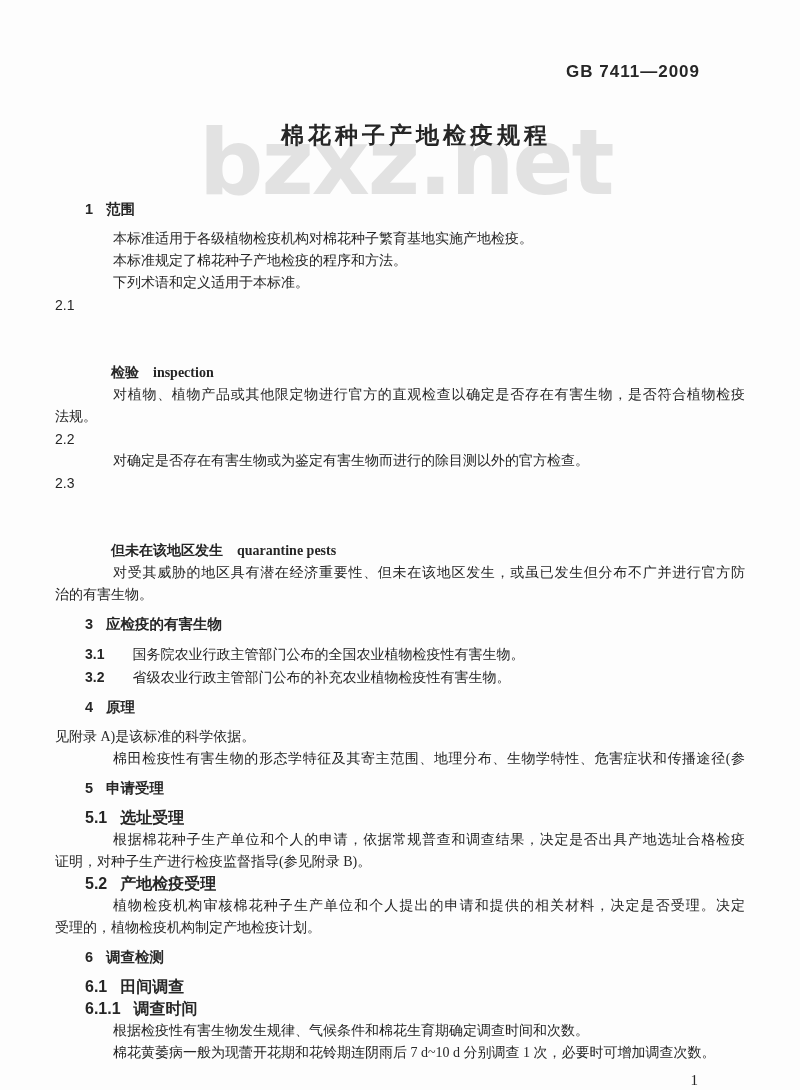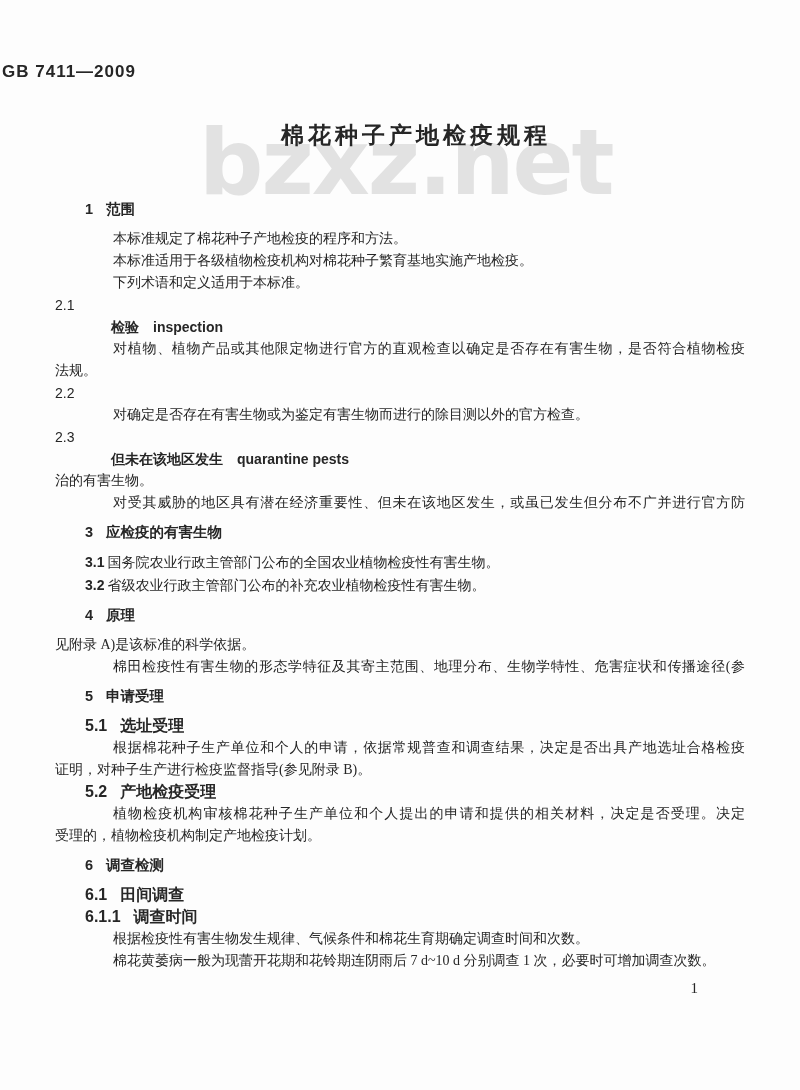--- a/index.html
+++ b/index.html
@@ -25,21 +25,21 @@
     font-size:90px;
     line-height:1;
     letter-spacing:-2px;
     color:var(--wm);
     z-index:0;
     user-select:none;
   }
   .inner{position:relative;z-index:1;}
   .std-no{
     padding:62px 100px 0 2px;
-    text-align:left;
+    text-align:right;
     font-family:"Liberation Sans","DejaVu Sans",sans-serif;
     font-weight:bold;
     font-size:17px;
     letter-spacing:1px;
   }
   .title{
     margin-top:38px;
     text-align:center;
     font-family:"Liberation Sans","DejaVu Sans",sans-serif;
     font-weight:bold;
@@ -67,32 +67,33 @@
     font-family:"Liberation Sans","DejaVu Sans",sans-serif;
     font-weight:bold;
     font-size:16px;
   }
   .h1 .num,.h2 .num{margin-right:13px;}
   
   .item{padding-left:30px;}
   .item .num{
     font-family:"Liberation Sans","DejaVu Sans",sans-serif;
     font-weight:bold;
-    margin-right:3px;
+    margin-right:28px;
   }
   
   .cnum{
     font-family:"Liberation Sans","DejaVu Sans",sans-serif;
     font-weight:normal;
   }
   
   .term{
     padding-left:56px;
-    font-family:Liberation Sans, sans-serif;
+    font-family:Liberation Serif, serif;
     font-weight:bold;
+    margin-top:46px;
   }
   .term .en{margin-left:14px;letter-spacing:0;}
   
   .bf{text-indent:58px;white-space:nowrap;}
   .bf.fill{white-space:normal;text-align:justify;text-align-last:justify;}
   .bc{white-space:nowrap;}
   .page-no{
     margin:8px 102px 0 0;
     text-align:right;
     font-size:15px;
@@ -101,33 +102,33 @@
 </head>
 <body>
 
 <div class="page">
   <div class="watermark">bzxz.net</div>
   <div class="inner">
     <div class="std-no">GB 7411—2009</div>
     <h1 class="title">棉花种子产地检疫规程</h1>
     <div class="doc">
         <div class="line h1"><span class="num">1</span><span class="t">范围</span></div>
+        <div class="line bf">本标准适用于各级植物检疫机构对棉花种子繁育基地实施产地检疫。</div>
         <div class="line bf">本标准规定了棉花种子产地检疫的程序和方法。</div>
-        <div class="line bf">本标准适用于各级植物检疫机构对棉花种子繁育基地实施产地检疫。</div>
         <div class="line bf">下列术语和定义适用于本标准。</div>
         <div class="line cnum">2.1</div>
         <div class="line term"><span class="cn">检验</span><span class="en">inspection</span></div>
         <div class="line bf fill">对植物、植物产品或其他限定物进行官方的直观检查以确定是否存在有害生物，是否符合植物检疫</div>
         <div class="line bc">法规。</div>
         <div class="line cnum">2.2</div>
         <div class="line bf">对确定是否存在有害生物或为鉴定有害生物而进行的除目测以外的官方检查。</div>
         <div class="line cnum">2.3</div>
         <div class="line term"><span class="cn">但未在该地区发生</span><span class="en">quarantine pests</span></div>
+        <div class="line bf fill">对受其威胁的地区具有潜在经济重要性、但未在该地区发生，或虽已发生但分布不广并进行官方防</div>
         <div class="line bc">治的有害生物。</div>
-        <div class="line bf fill">对受其威胁的地区具有潜在经济重要性、但未在该地区发生，或虽已发生但分布不广并进行官方防</div>
         <div class="line h1"><span class="num">3</span><span class="t">应检疫的有害生物</span></div>
         <div class="line item"><span class="num">3.1</span><span class="t">国务院农业行政主管部门公布的全国农业植物检疫性有害生物。</span></div>
         <div class="line item"><span class="num">3.2</span><span class="t">省级农业行政主管部门公布的补充农业植物检疫性有害生物。</span></div>
         <div class="line h1"><span class="num">4</span><span class="t">原理</span></div>
         <div class="line bc">见附录 A)是该标准的科学依据。</div>
         <div class="line bf fill">棉田检疫性有害生物的形态学特征及其寄主范围、地理分布、生物学特性、危害症状和传播途径(参</div>
         <div class="line h1"><span class="num">5</span><span class="t">申请受理</span></div>
         <div class="line h2"><span class="num">5.1</span><span class="t">选址受理</span></div>
         <div class="line bf fill">根据棉花种子生产单位和个人的申请，依据常规普查和调查结果，决定是否出具产地选址合格检疫</div>
         <div class="line bc">证明，对种子生产进行检疫监督指导(参见附录 B)。</div>

